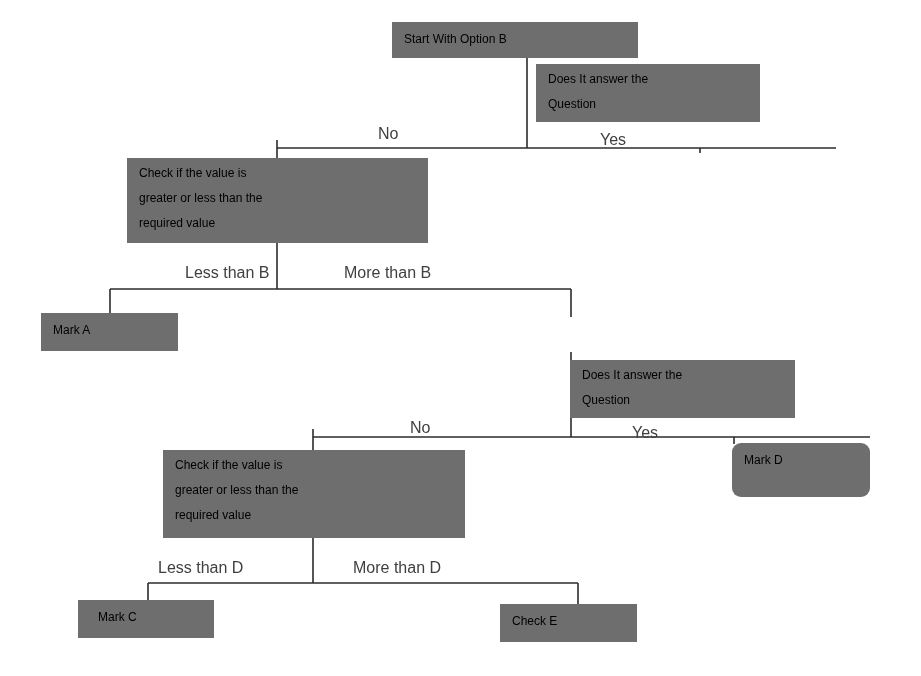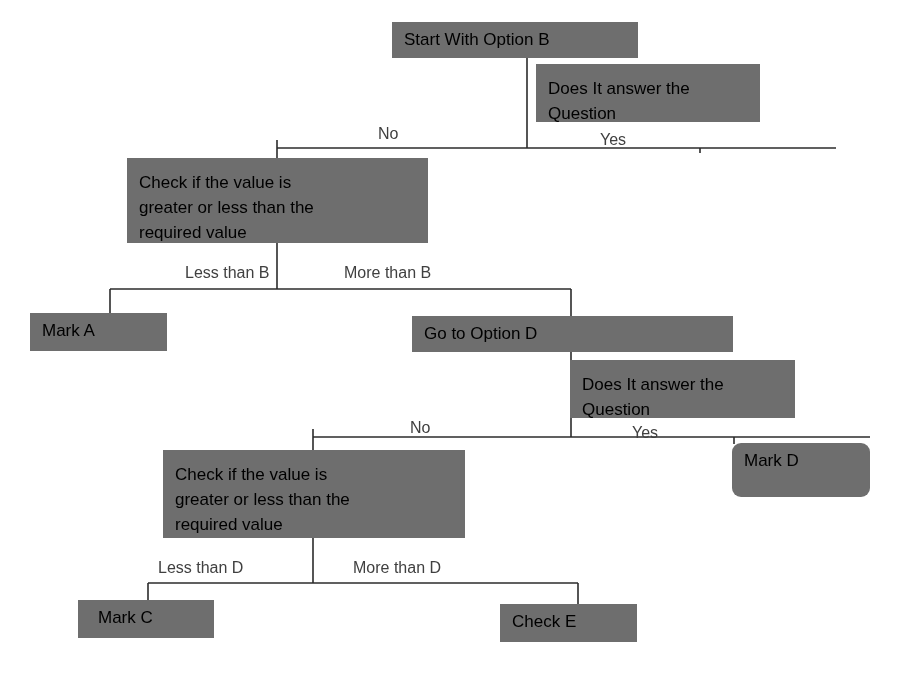--- a/index.html
+++ b/index.html
@@ -15,30 +15,30 @@
     width: 921px;
     height: 676px;
     background: #ffffff;
     overflow: hidden;
   }
   .node {
     position: absolute;
     background: #6e6e6e;
     color: #000000;
     font-family: "Liberation Sans", sans-serif;
-    font-size: 17px;
+    font-size: 12px;
     line-height: 23px;
     box-sizing: border-box;
     padding: 6px 10px 6px 12px;
     white-space: pre-line;
     z-index: 3;
   }
   .node.tall {
     line-height: 25px;
-    padding-top: 12px;
+    padding-top: 3px;
   }
   .edge-label {
     position: absolute;
     font-family: "Liberation Sans", sans-serif;
     font-size: 16px;
     color: #404040;
     background: transparent;
     z-index: 4;
     white-space: nowrap;
   }
@@ -89,23 +89,22 @@
   <div class="node" style="left:392px; top:22px; width:246px; height:36px;">Start With Option B</div>
 
   <div class="node tall" style="left:536px; top:64px; width:224px; height:58px;">Does It answer the
 Question</div>
 
 
   <div class="node tall" style="left:127px; top:158px; width:301px; height:85px;">Check if the value is
 greater or less than the
 required value</div>
 
-  <div class="node" style="left:30px; top:313px; width:137px; height:38px;">Mark A</div>
+  <div class="node" style="left:41px; top:313px; width:137px; height:38px;">Mark A</div>
 
-  <div class="node" style="left:412px; top:316px; width:321px; height:36px;">Go to Option D</div>
 
   <div class="node tall" style="left:570px; top:360px; width:225px; height:58px;">Does It answer the
 Question</div>
 
   <div class="node" style="left:732px; top:443px; width:138px; height:54px;border-radius:9px;">Mark D</div>
 
   <div class="node tall" style="left:163px; top:450px; width:302px; height:88px;">Check if the value is
 greater or less than the
 required value</div>
 

